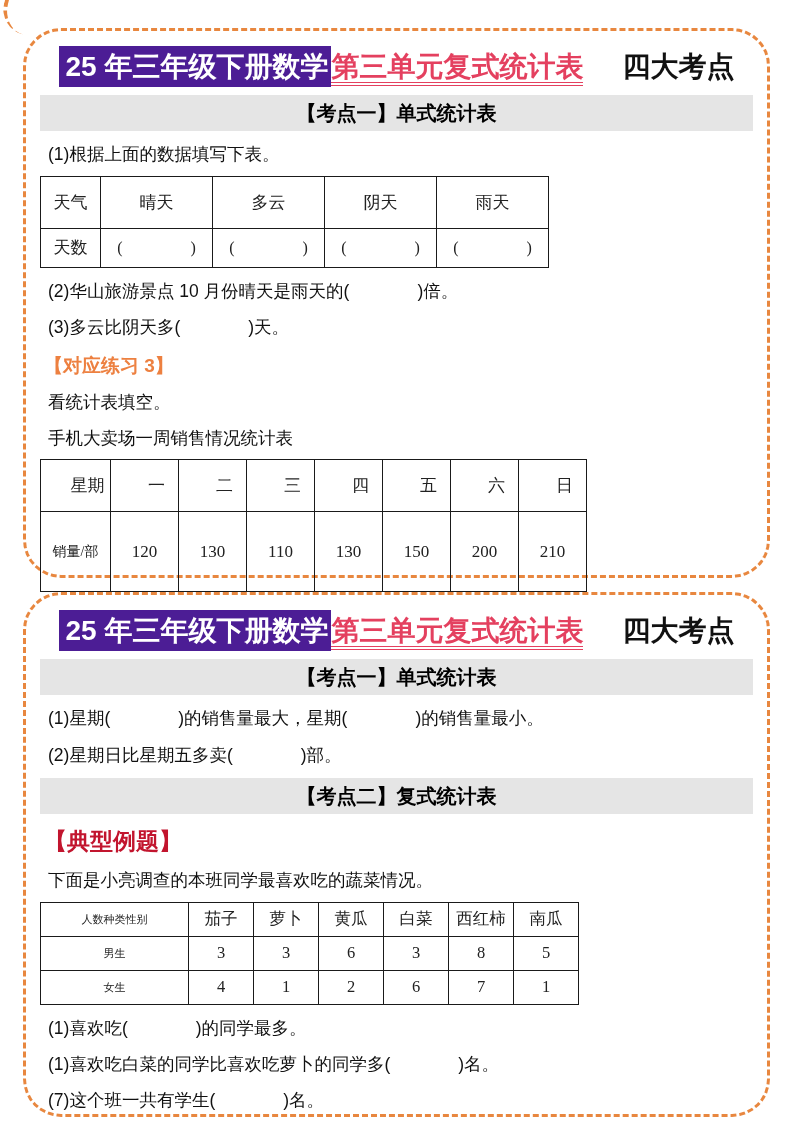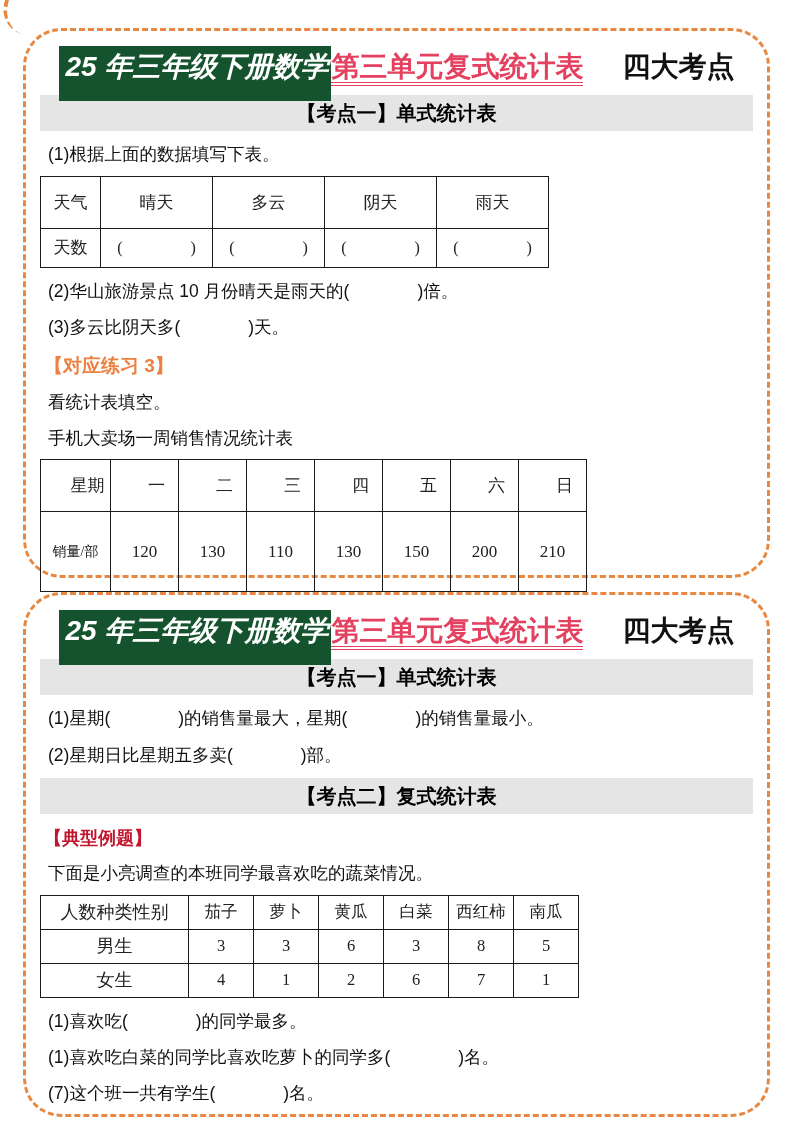--- a/index.html
+++ b/index.html
@@ -19,34 +19,34 @@
     border:3px dashed #E8873F; border-radius:38px;
     padding:14px 12px 0 12px;
   }
   #card1 { top:28px; height:550px; }
   #card2 { top:592px; height:525px; }
 
   .title-line {
     text-align:center; font-weight:bold; font-size:28px; line-height:1.3;
     white-space:nowrap; margin-top:4px;
   }
-  .title-hl { background:#14532d; color:#fff; padding:5px 3px 19px 7px;font-style:italic; }
+  .title-hl { background:#4c1d95; color:#fff; padding:5px 3px 5px 7px; }
   .title-red { color:#E4405F; border-bottom:4px double #E4405F; padding-bottom:0px; }
   .title-rest { color:#111;margin-left:39px; }
 
   .banner {
     background:#e5e5e5; height:36px; line-height:36px; margin:10px 2px 0 2px;
     text-align:center; font-size:20px; font-weight:bold; color:#000;
   }
 
   .q {
     font-size:17.5px; margin:11px 0 0 10px; white-space:pre-wrap; line-height:1.45;
   }
   .label-orange { color:#ED8040; font-weight:bold; font-size:19px; margin:12px 0 0 6px; }
-  .label-red   { color:#C2152E; font-weight:bold; font-size:18px; margin:12px 0 0 6px; }
+  .label-red   { color:#C2152E; font-weight:bold; font-size:23px; margin:12px 0 0 6px; }
 
   table {
     border-collapse:collapse; margin-top:8px; margin-left:2px;
     font-family:"Liberation Serif", serif; color:#222;
   }
   td {
     border:1.6px solid #1a1a1a; text-align:center; vertical-align:middle;
     font-size:17px; white-space:pre;
   }
   
@@ -55,21 +55,21 @@
   .t-weather tr.r1 td { height:52px; }
   .t-weather tr.r2 td { height:39px; }
   .t-weather .blank { font-size:16px; letter-spacing:0; }
   
   .t-sales td.c-label { width:70px; }
   .t-sales td.c-val   { width:68px; }
   .t-sales tr.r1 td { height:52px;padding-left:24px; }
   .t-sales tr.r2 td { height:80px; }
   .t-sales .small { font-size:14px; }
   
-  .t-veg td.c-label { width:148px; font-size:18px; }
+  .t-veg td.c-label { width:148px; font-size:11px; }
   .t-veg td.c-val   { width:65px; font-size:16.5px; }
   .t-veg tr td { height:34px; }
 </style>
 </head>
 <body>
 
 <div class="page">
   <div class="stray-dash"></div>
 
   <div class="card" id="card1">

